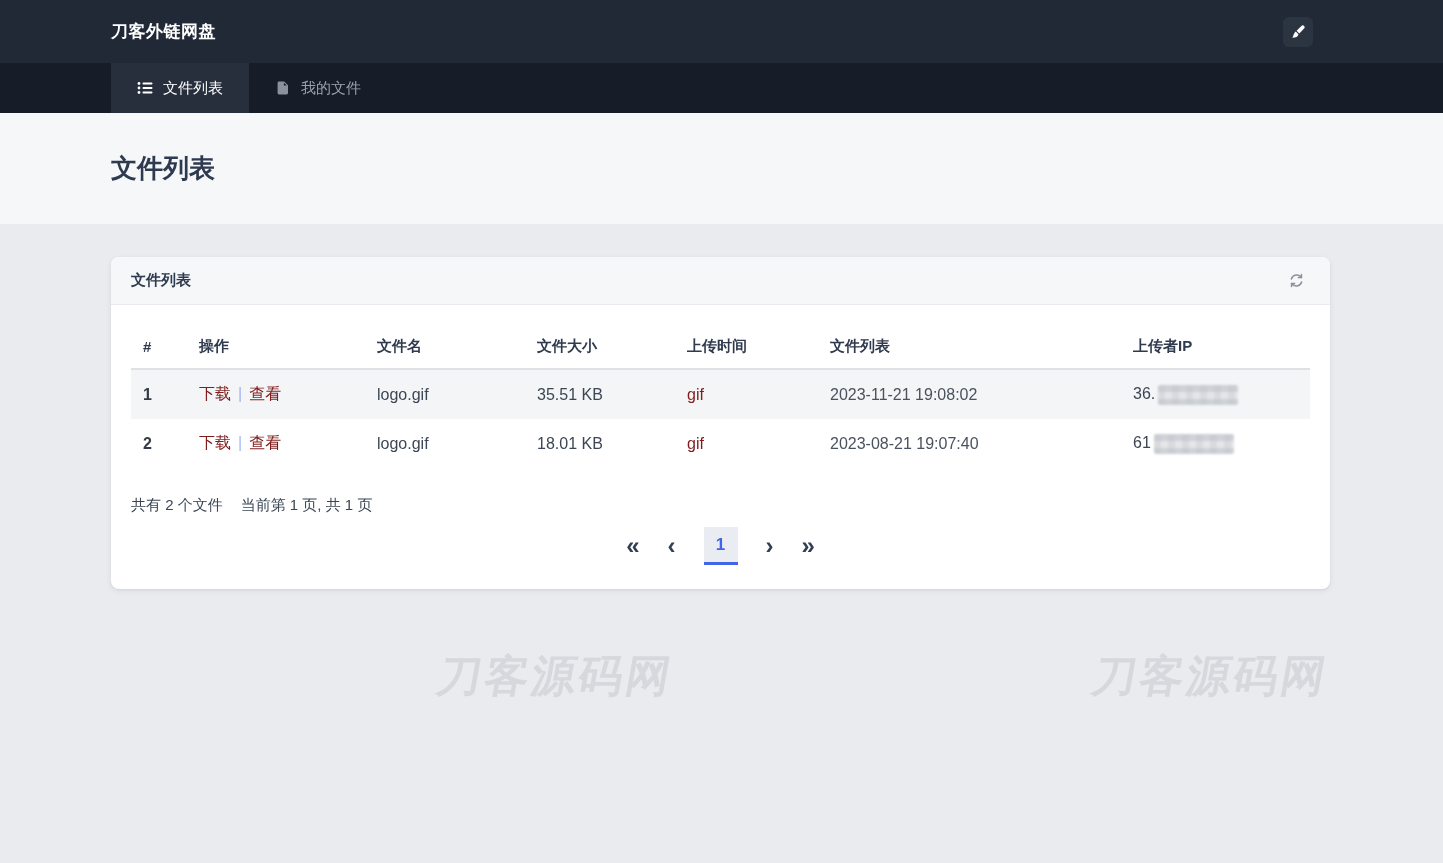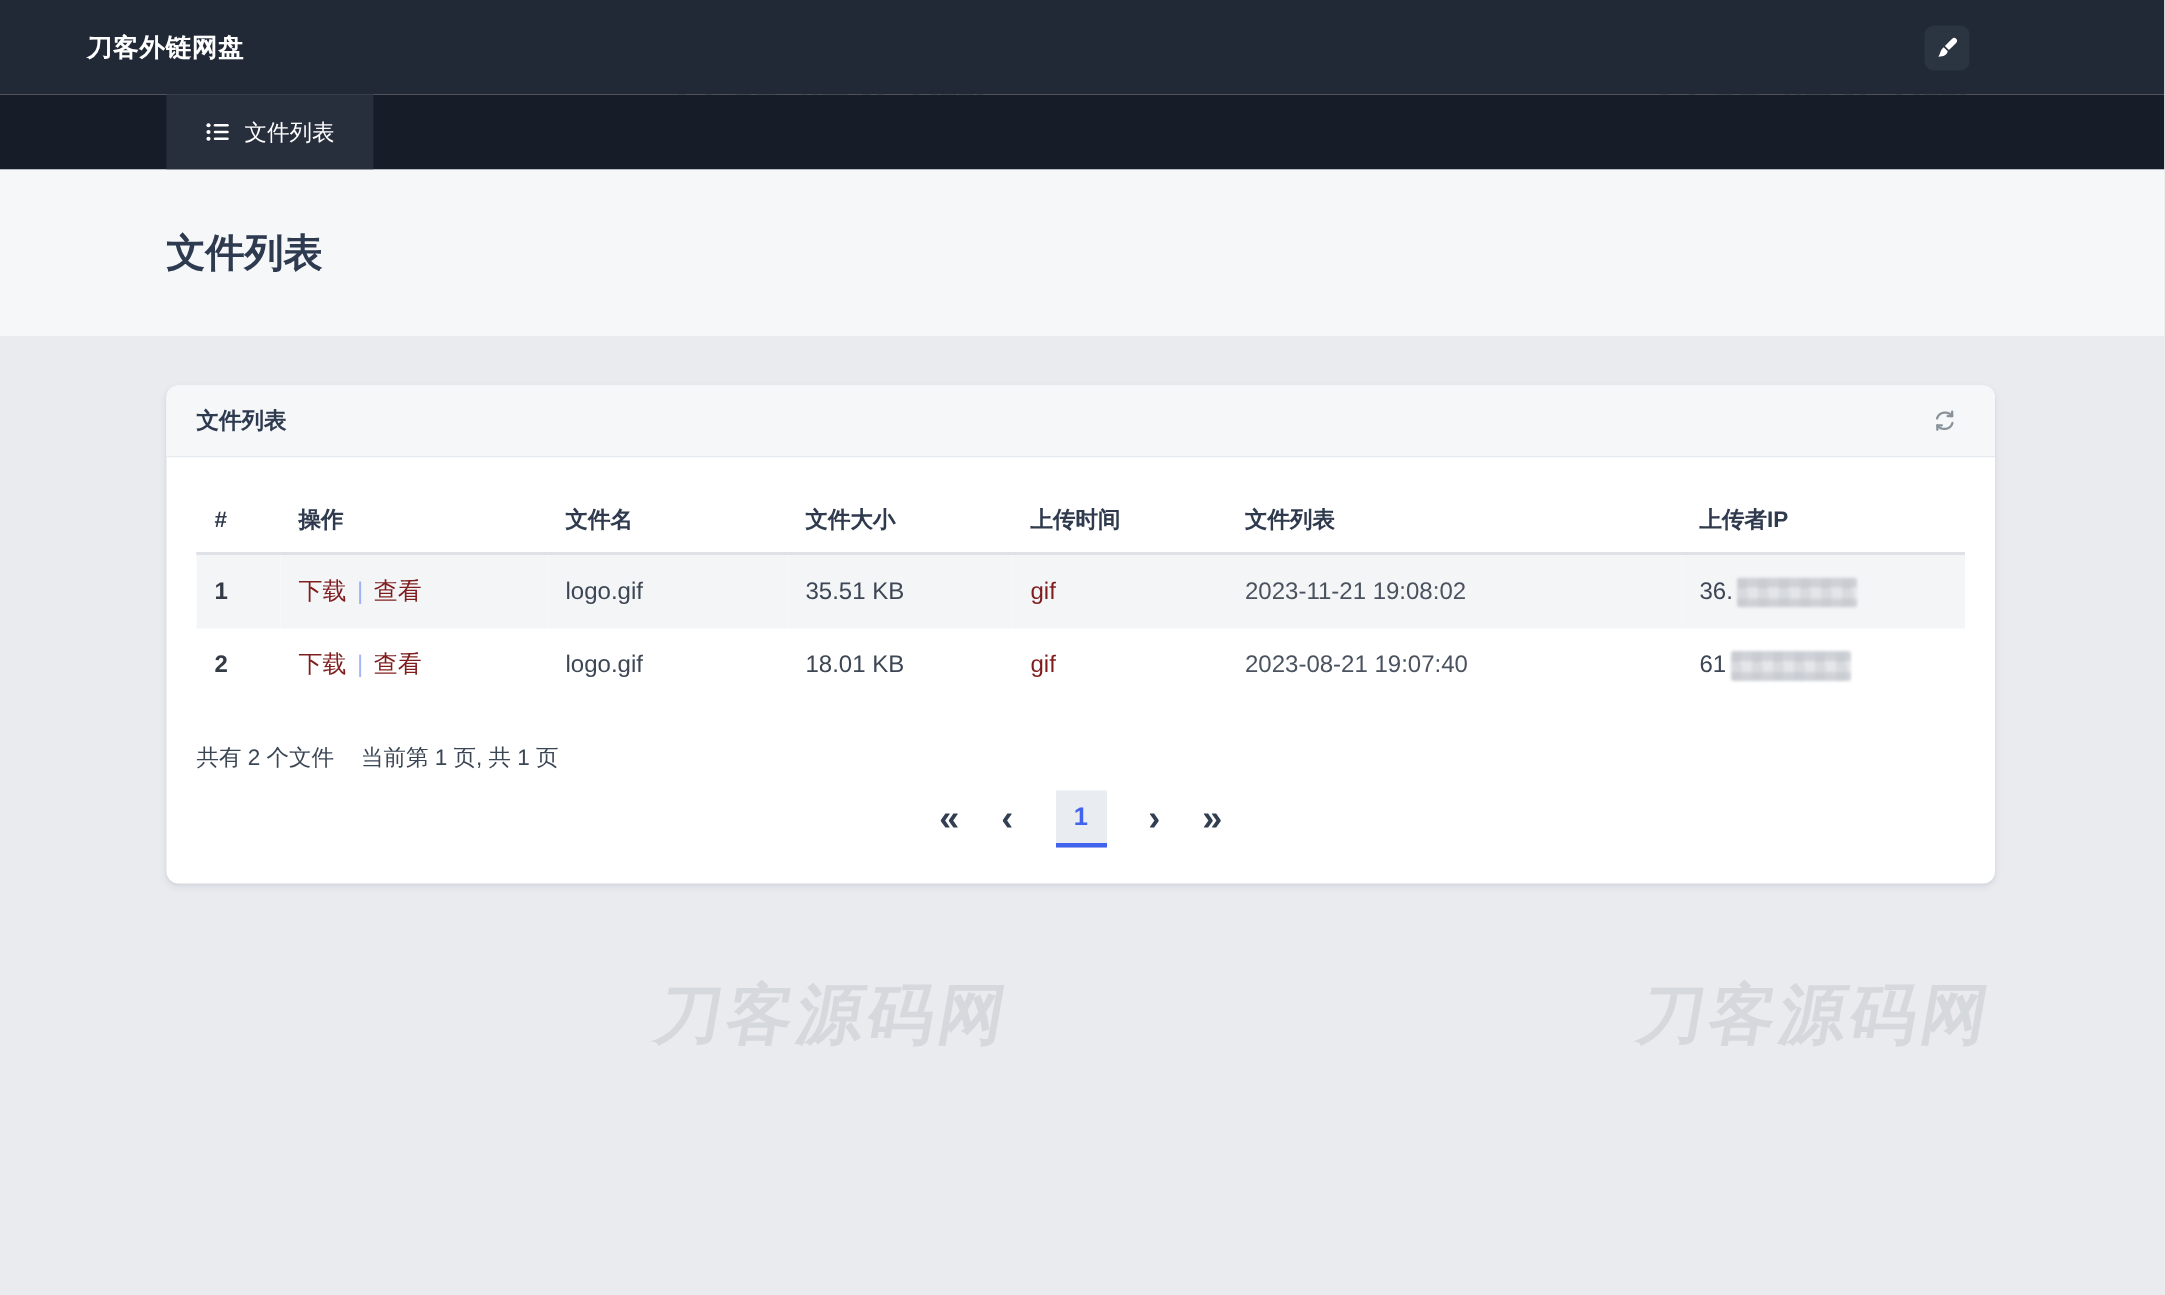--- a/index.html
+++ b/index.html
@@ -10,21 +10,21 @@
     overflow: hidden;
     position: relative;
   }
 
   
   .header-wrap { position: relative; overflow: hidden; }
   .topbar {
     position: relative; z-index: 2;
     height: 63px; background: #212936;
     display: flex; align-items: center;
-    padding: 0 130px 0 58px;
+    padding: 0 130px 0 111px;
   }
   .brand { color: #ffffff; font-size: 17px; font-weight: 700; letter-spacing: .5px; }
   .theme-btn {
     margin-left: auto;
     width: 30px; height: 30px;
     background: #2b3542; border: none; border-radius: 6px;
     display: flex; align-items: center; justify-content: center;
     cursor: pointer;
   }
   .theme-btn svg { width: 16px; height: 16px; }
@@ -170,20 +170,28 @@
         <svg viewBox="0 0 16 16" fill="currentColor">
           <circle cx="2" cy="3.5" r="1.4"></circle>
             <rect x="5.5" y="2.6" width="10" height="1.8" rx=".9"></rect>
           <circle cx="2" cy="8" r="1.4"></circle>
             <rect x="5.5" y="7.1" width="10" height="1.8" rx=".9"></rect>
           <circle cx="2" cy="12.5" r="1.4"></circle>
             <rect x="5.5" y="11.6" width="10" height="1.8" rx=".9"></rect>
         </svg>
       </span>
       <span>文件列表</span>
+    </button>
+    <button class="tab">
+      <span style="display:flex;color:#8a929b">
+        <svg viewBox="0 0 16 16" fill="currentColor">
+          <path d="M4 1.5h5.2L13 5.3V13a1.4 1.4 0 0 1-1.4 1.4H4A1.4 1.4 0 0 1 2.6 13V2.9A1.4 1.4 0 0 1 4 1.5zm4.9 1.2v2.9h2.8z" fill-rule="evenodd"></path>
+        </svg>
+      </span>
+      <span>我的文件</span>
     </button>
   </nav>
 </div>
 
 <div class="title-banner">
   <h1 class="page-title">文件列表</h1>
 </div>
 
 <div class="main">
   <div class="body-watermark bw-left">刀客源码网</div>

